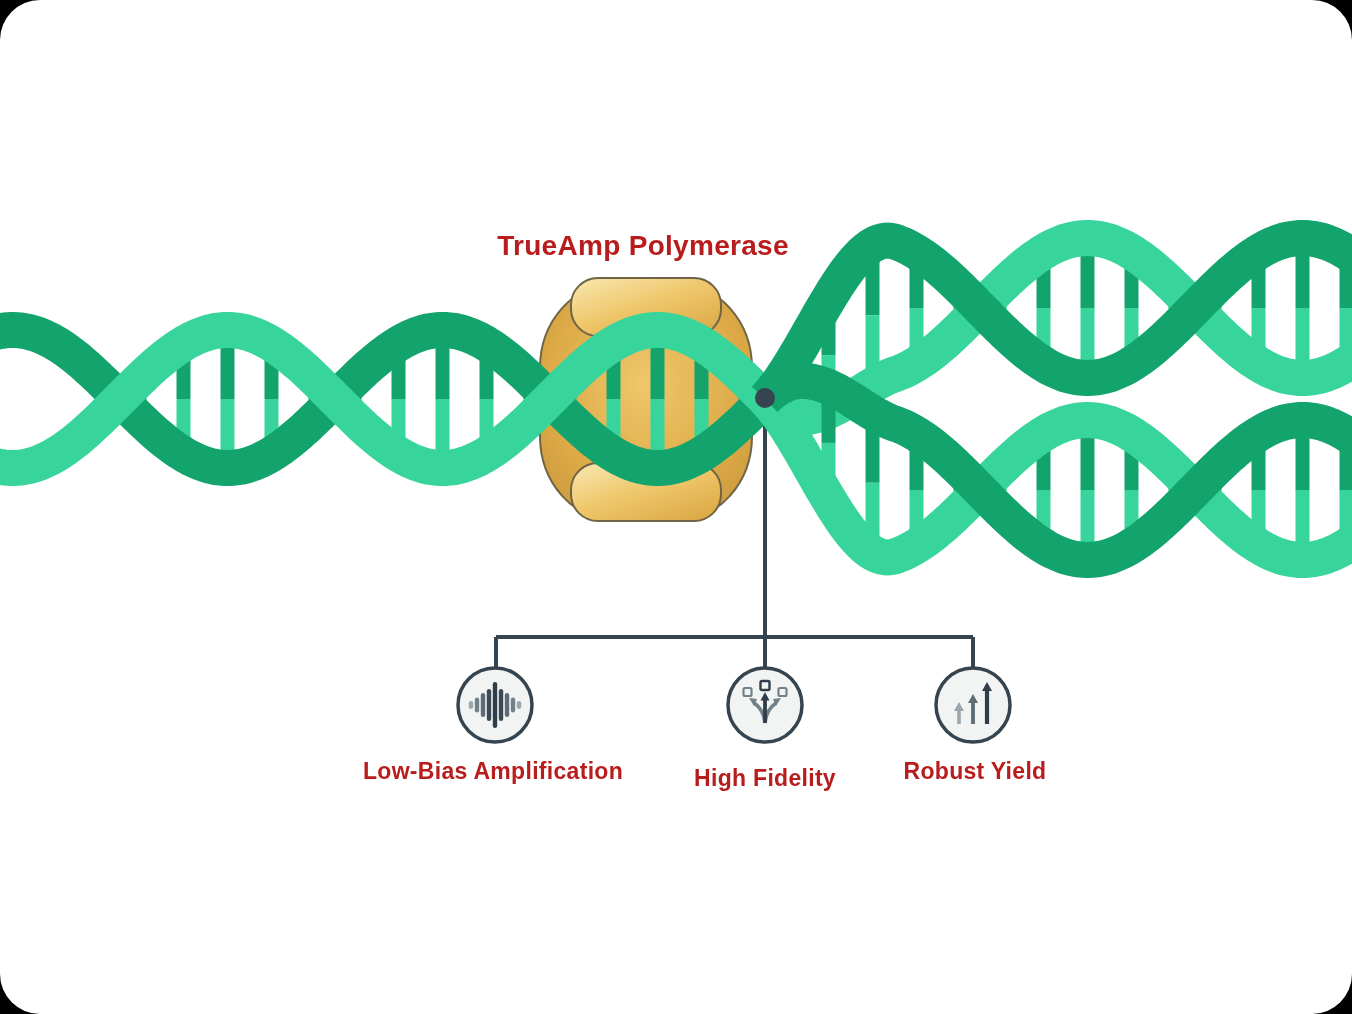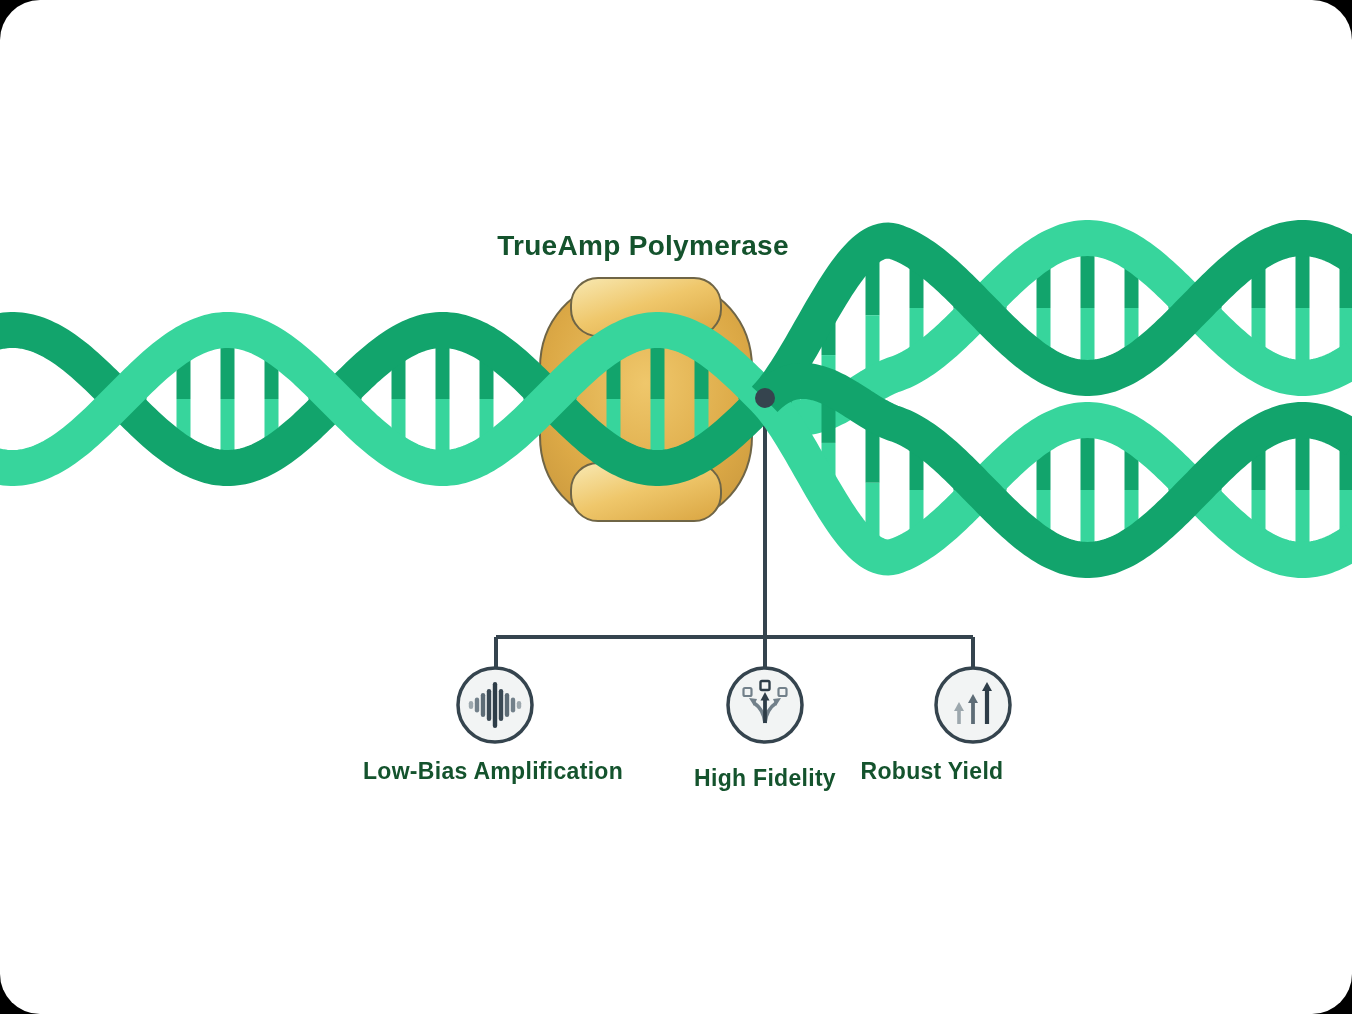--- a/index.html
+++ b/index.html
@@ -10,29 +10,29 @@
     border-radius:40px;
     overflow:hidden;
     font-family:"Liberation Sans", sans-serif;
   }
   .canvas svg{position:absolute;left:0;top:0;}
   .txt{
     position:absolute;
     transform:translateX(-50%);
     white-space:nowrap;
     font-weight:700;
-    color:#14532d;
+    color:#b91c1c;
     letter-spacing:.3px;
     user-select:none;
   }
   .title{top:230px;left:643px;font-size:28px;}
   .feature-label{top:758px;font-size:23px;}
   .fl-0{left:493px;}
   .fl-1{left:765px;margin-top:7px;}
-  .fl-2{left:932px;}
+  .fl-2{left:975px;}
 </style>
 </head>
 <body>
 
 <div class="canvas">
   <div id="drawing">
       <svg width="1352" height="1014" viewBox="0 0 1352 1014">
         <defs>
           <radialGradient id="gBody" cx="50%" cy="42%" r="75%">
             <stop offset="0%" stop-color="#EFC76B"></stop>

